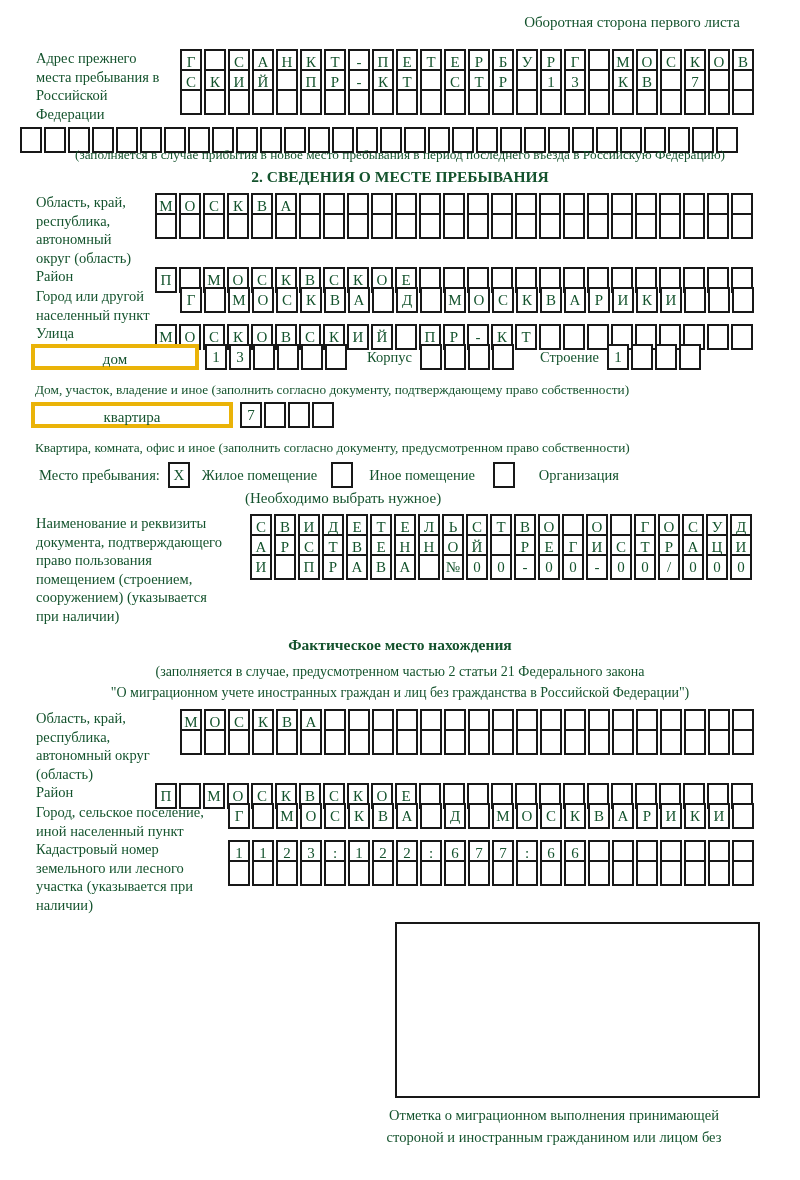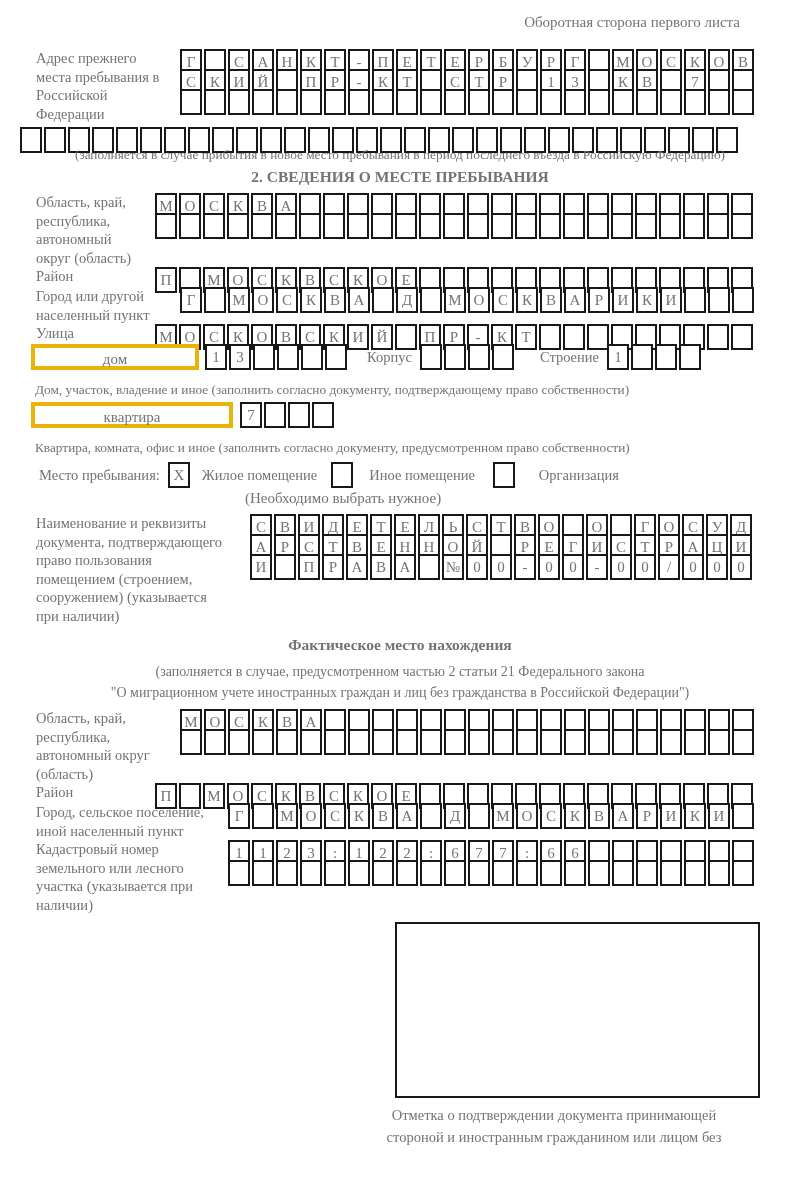--- a/index.html
+++ b/index.html
@@ -1,21 +1,21 @@
 <!DOCTYPE html>
 <html lang="ru"><head>
 <meta charset="utf-8">
 <style>
   html,body{margin:0;padding:0;background:#fff;}
   .page{
     position:relative;
     width:800px;height:1180px;
     box-sizing:border-box;
     padding:14px 20px 10px 20px;
-    background:#fff;color:#737373;
+    background:#fff;color:#14532d;
     font-family:"Liberation Serif","DejaVu Serif",serif;
     overflow:hidden;
   }
   .page-note{
     text-align:right;
     margin-right:40px;
     font-size:15px;
     margin-bottom:18px;
   }
   
@@ -192,17 +192,17 @@
   <div class="frow">
     <div class="lbl w-kad">Кадастровый номер земельного или лесного участка (указывается при наличии)</div>
     <div>
       <div class="boxrow"><span class="cell">1</span><span class="cell">1</span><span class="cell">2</span><span class="cell">3</span><span class="cell">:</span><span class="cell">1</span><span class="cell">2</span><span class="cell">2</span><span class="cell">:</span><span class="cell">6</span><span class="cell">7</span><span class="cell">7</span><span class="cell">:</span><span class="cell">6</span><span class="cell">6</span><span class="cell"></span><span class="cell"></span><span class="cell"></span><span class="cell"></span><span class="cell"></span><span class="cell"></span><span class="cell"></span></div>
       <div class="boxrow"><span class="cell"></span><span class="cell"></span><span class="cell"></span><span class="cell"></span><span class="cell"></span><span class="cell"></span><span class="cell"></span><span class="cell"></span><span class="cell"></span><span class="cell"></span><span class="cell"></span><span class="cell"></span><span class="cell"></span><span class="cell"></span><span class="cell"></span><span class="cell"></span><span class="cell"></span><span class="cell"></span><span class="cell"></span><span class="cell"></span><span class="cell"></span><span class="cell"></span></div>
     </div>
   </div>
 
   <div class="stamp-box"></div>
   <div class="stamp-cap">
-      <div>Отметка о подтверждении документа принимающей</div>
+      <div>Отметка о миграционном выполнения принимающей</div>
       <div>стороной и иностранным гражданином или лицом без</div>
     </div>
 
 </div>
 
 </body></html>

